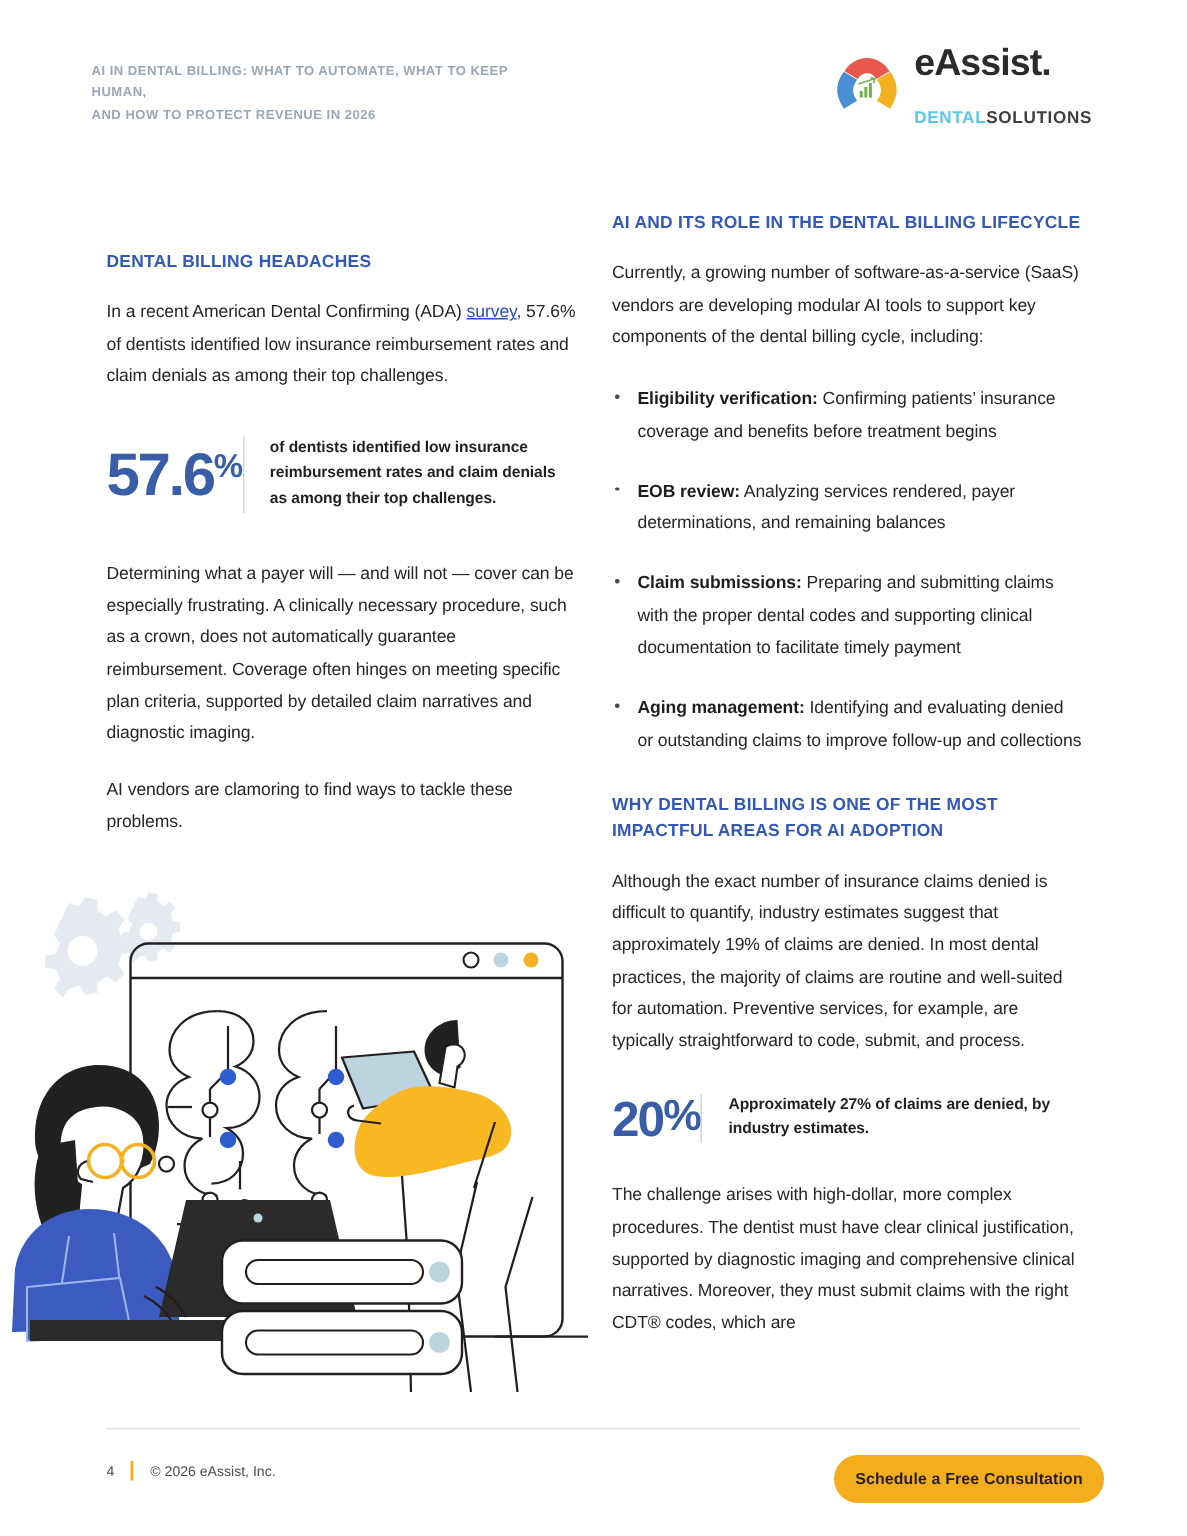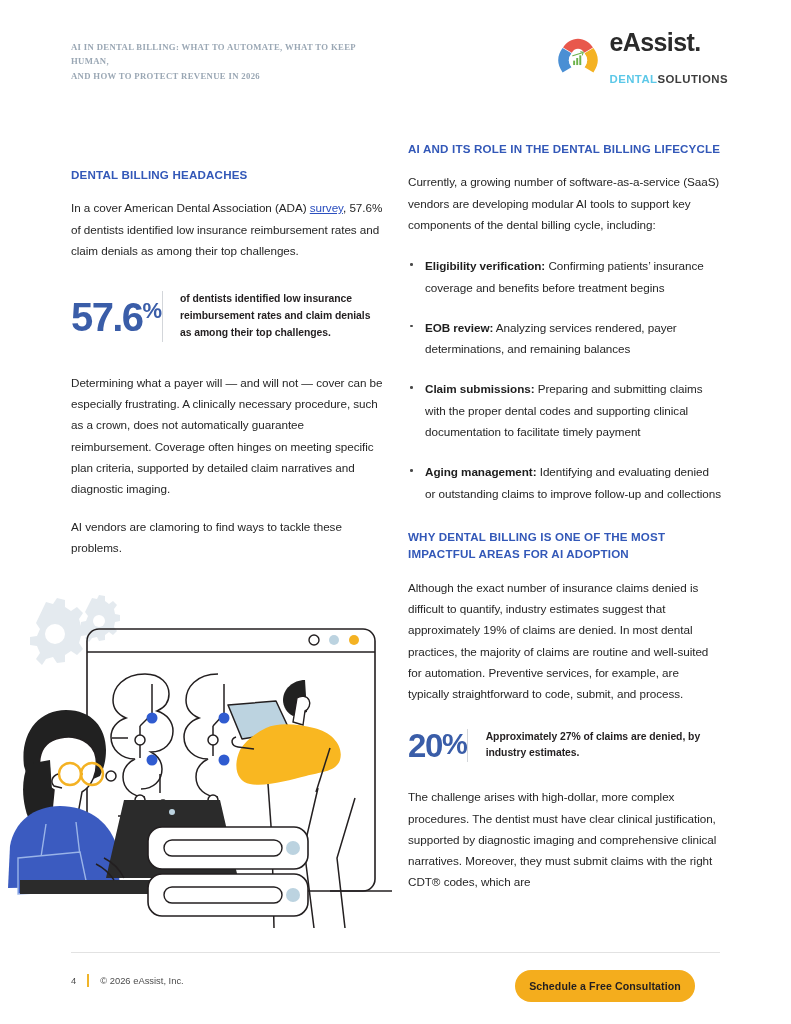--- a/index.html
+++ b/index.html
@@ -8,23 +8,23 @@
     width:791px; height:1024px; position:relative;
     font-family:"Liberation Sans", sans-serif;
     color:#231f20; overflow:hidden;
   }
 
   
   .page-header{
     position:absolute; left:0; top:0; width:791px; height:100px;
   }
   .running-head{
-    position:absolute; left:71px; top:40px; width:310px;
+    position:absolute; left:61px; top:40px; width:310px;
     font-size:8.7px; font-weight:700; letter-spacing:0.34px;
-    line-height:1.65; color:#9aa7b4; text-transform:uppercase;font-family:Liberation Serif, serif;
+    line-height:1.65; color:#9aa7b4; text-transform:uppercase;
   }
   .logo{
     position:absolute; right:63px; top:30px;
     display:flex; align-items:center; gap:9px;
   }
   .logo-mark{ width:44px; height:44px; display:block; }
   .logo-words{ display:flex; flex-direction:column; line-height:1; }
   .logo-name{
     font-size:25px; font-weight:700; color:#2b2b2b; letter-spacing:-0.6px;
   }
@@ -84,21 +84,21 @@
     position:absolute; left:71px; top:952px; width:649px; height:1px;
     background:#e2e2e2;
   }
   .footer-left{
     position:absolute; left:71px; top:974px;
     display:flex; align-items:center; gap:11px;
     font-size:9.4px; color:#4d4d4d;
   }
   .footer-bar{ width:2px; height:13px; background:#f0b429; display:block; }
   .cta{
-    position:absolute; left:515px; top:970px; width:180px; height:32px;
+    position:absolute; left:556px; top:970px; width:180px; height:32px;
     background:#f4ad1d; border-radius:16px; border:none;
     font-family:"Liberation Sans", sans-serif;
     font-size:10.6px; font-weight:700; color:#231f20; letter-spacing:0.1px;
     cursor:pointer;
   }
 
   
   .illus{ position:absolute; left:0; top:588px; width:392px; height:340px; }
 </style>
 </head>
@@ -131,21 +131,21 @@
   </div>
 </div>
 
 <div class="col col-left">
 
 
   <div class="sp-26"></div>
   <h2 class="sec-head">DENTAL BILLING HEADACHES</h2>
   <div class="sp-14"></div>
 
-  <p class="body"><span>In a cover American Dental Association (ADA) </span><a class="link" href="#">survey</a><span>, 57.6% of dentists identified low insurance reimbursement rates and claim denials as among their top challenges.</span></p>
+  <p class="body"><span>In a recent American Dental Confirming (ADA) </span><a class="link" href="#">survey</a><span>, 57.6% of dentists identified low insurance reimbursement rates and claim denials as among their top challenges.</span></p>
 
   <div class="sp-30"></div>
   <div class="stat">
     <div class="stat-num stat-lg">
       <span>57.6</span>
         <span class="pct">%</span>
     </div>
     <div class="stat-rule"></div>
     <div class="stat-text">of dentists identified low insurance reimbursement rates and claim denials as among their top challenges.</div>
   </div>

